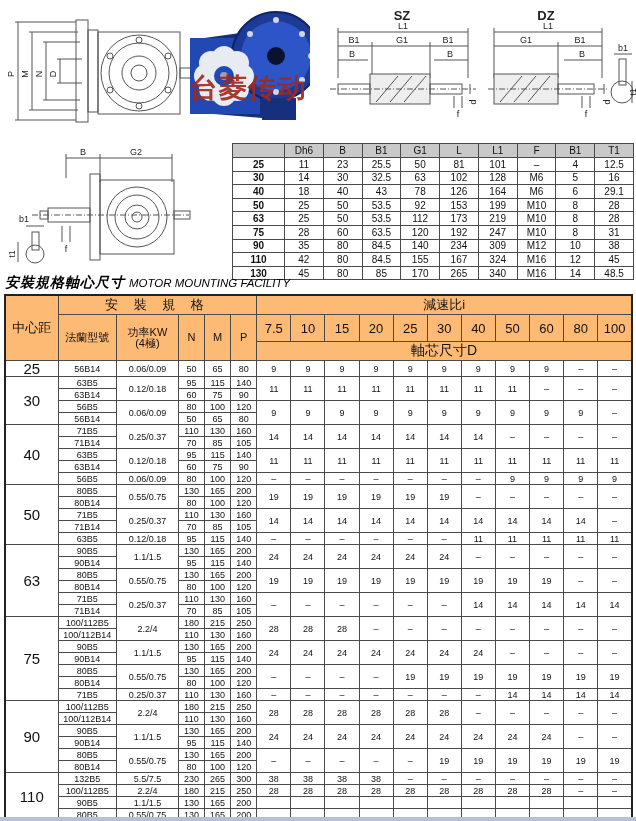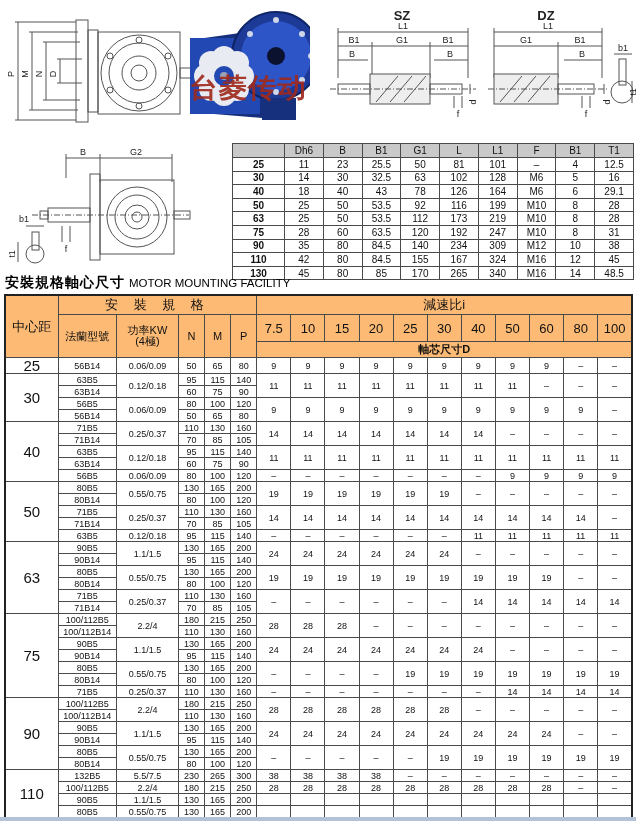--- a/index.html
+++ b/index.html
@@ -12,41 +12,41 @@
   .photo{position:absolute;left:182px;top:10px;width:128px;height:124px;}
   .watermark{
     position:absolute;left:-4px;top:60px;width:140px;text-align:center;
     font-size:27px;font-weight:bold;color:rgba(158,42,30,0.92);
     letter-spacing:1px;white-space:nowrap;transform:scaleX(1.05);
   }
   .caption{
     position:absolute;left:196px;top:126px;width:440px;text-align:center;
     font-style:italic;font-size:11px;color:#222;white-space:nowrap;margin-top:39px;
   }
-  .section-title{position:absolute;left:5px;top:274px;font-size:14px;color:#000;}
+  .section-title{position:absolute;left:5px;top:274px;font-size:14px;color:#000;font-style:italic;}
   .section-title .zh{font-weight:bold;letter-spacing:1px;}
   .section-title .en{font-size:11.5px;font-weight:normal;}
 
   table{border-collapse:collapse;table-layout:fixed;}
   td,th{border:1px solid #4a4a4a;text-align:center;vertical-align:middle;overflow:hidden;white-space:nowrap;}
 
   
   #dim-table{position:absolute;left:232px;top:143px;width:402px;border:1.5px solid #333;}
   #dim-table th{background:#c9c9c9;font-weight:normal;font-size:10px;height:13px;padding:0;}
   #dim-table td{font-size:10px;height:12.6px;padding:0;line-height:11px;background:#fff;}
   #dim-table td.rowhead{font-weight:bold;}
 
   
   #mount-table{position:absolute;left:4px;top:294px;width:629px;border:2px solid #222;}
   #mount-table th{background:#fdba74;padding:0;}
   #mount-table .h1 th{font-size:13px;height:18px;font-weight:normal;}
   #mount-table .h1 th.spec{letter-spacing:6px;}
   #mount-table .h2 th{font-size:11px;font-weight:normal;height:26px;line-height:11px;}
   #mount-table .h2 th.ratio-th{font-size:13px;}
-  #mount-table .h3 th{font-size:11px;height:13px;font-weight:bold;}
+  #mount-table .h3 th{font-size:14px;height:13px;font-weight:normal;}
   #mount-table td{font-size:9px;height:11px;line-height:10px;padding:0;background:#fff;}
   #mount-table td.center-col{font-size:15px;line-height:15px;}
   #mount-table tr.group-start td{border-top:1.5px solid #333;}
   .bottom-strip{position:absolute;left:0;bottom:0;width:636px;height:4px;background:#b3c2d6;}
 </style>
 </head>
 <body>
 
 <div class="page">
 
@@ -278,21 +278,21 @@
           <td>M6</td>
           <td>6</td>
           <td>29.1</td>
         </tr>
         <tr>
           <td class="rowhead">50</td>
           <td>25</td>
           <td>50</td>
           <td>53.5</td>
           <td>92</td>
-          <td>116</td>
+          <td>153</td>
           <td>199</td>
           <td>M10</td>
           <td>8</td>
           <td>28</td>
         </tr>
         <tr>
           <td class="rowhead">63</td>
           <td>25</td>
           <td>50</td>
           <td>53.5</td>

